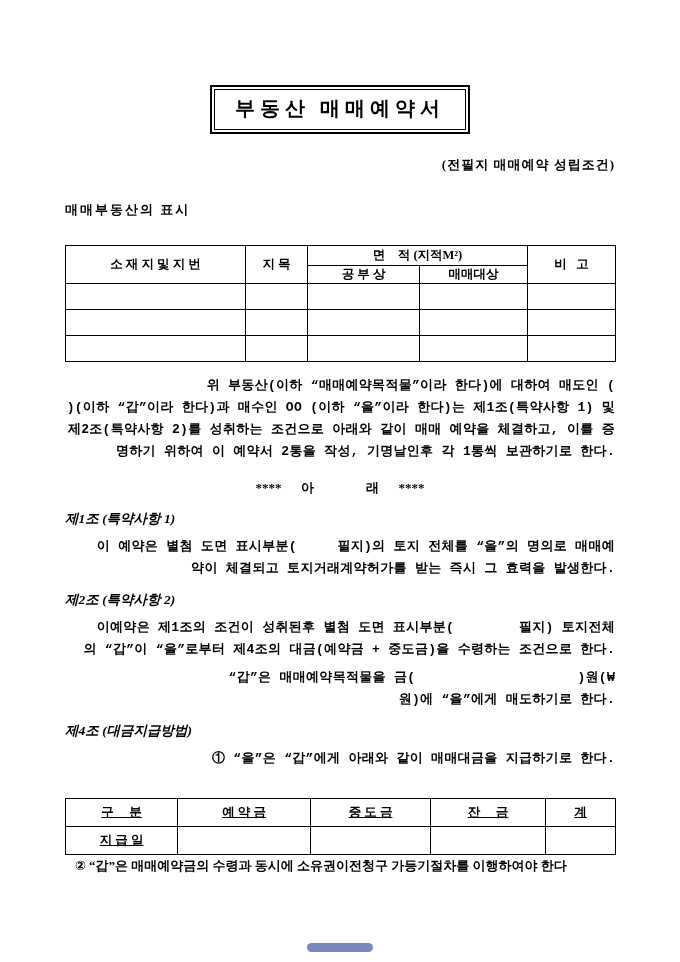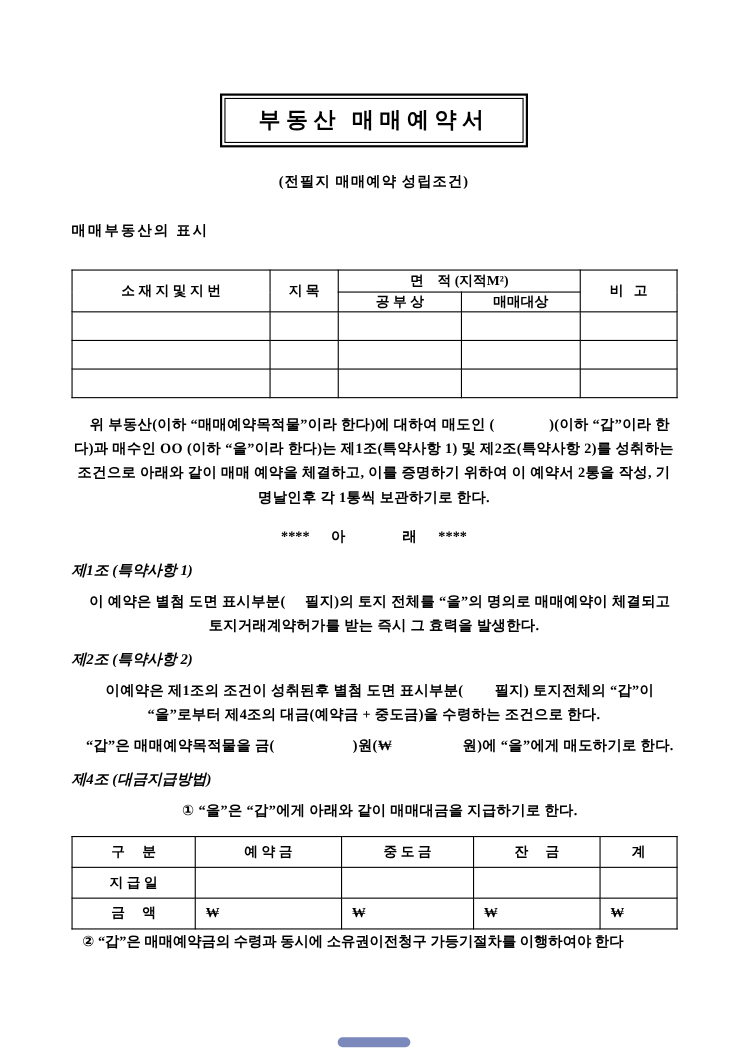--- a/index.html
+++ b/index.html
@@ -9,37 +9,37 @@
     height: 962px;
     position: relative;
     font-family: "Liberation Serif", "DejaVu Sans", serif;
     font-weight: bold;
     color: #000;
   }
   .page {
     padding: 85px 65px 0 65px;
   }
   .title-box {
-    width: 280px;
+    width: 260px;
     margin: 0 auto;
     border: 2px solid #000;
     padding: 2px;
     background: #fff;
   }
   .title-inner {
     border: 1px solid #000;
     text-align: center;
     font-size: 20px;
     letter-spacing: 5px;
     padding: 5px 0 7px 0;
     white-space: nowrap;
   }
   .subtitle {
     margin-top: 22px;
-    text-align: center;
+    text-align: right;
     font-size: 13px;
     letter-spacing: 1px;
   }
   .section-heading {
     margin-top: 27px;
     text-align: left;
     font-size: 13px;
     letter-spacing: 2px;
   }
   table {
@@ -53,32 +53,33 @@
     font-weight: bold;
     text-align: center;
     vertical-align: middle;
     white-space: pre-wrap;
     overflow: hidden;
   }
   .property-table { margin-top: 26px; }
   .property-table .hdr-row1 td { height: 20px; }
   .property-table .hdr-row2 td { height: 18px; }
   .property-table .body-row td { height: 26px; }
-  .payment-table { margin-top: 12px; }
+  .payment-table { margin-top: 28px; text-decoration: underline; }
   .payment-table td { height: 28px; }
   .payment-table td.amount {
     text-align: left;
     padding-left: 9px;
   }
   .text-block {
     font-size: 13px;
     line-height: 22px;
     white-space: pre-wrap;
     letter-spacing: 0.3px;
-    text-align: center;
+    text-align: right;
+    font-family: Liberation Mono, monospace;
   }
   .intro { margin-top: 13px; }
   .ara-line {
     margin-top: 14px;
     text-align: center;
     font-size: 13px;
     line-height: 22px;
     white-space: pre;
   }
   .article-heading {
@@ -192,27 +193,20 @@
         <td>잔     금</td>
         <td>계</td>
       </tr>
       <tr>
         <td>지 급 일</td>
         <td></td>
         <td></td>
         <td></td>
         <td></td>
       </tr>
-      <tr>
-        <td>금     액</td>
-        <td class="amount">₩</td>
-        <td class="amount">₩</td>
-        <td class="amount">₩</td>
-        <td class="amount">₩</td>
-      </tr>
     </tbody>
   </table>
 
   <div class="closing-note">   ② “갑”은 매매예약금의 수령과 동시에 소유권이전청구 가등기절차를 이행하여야 한다</div>
 
 </div>
 
 <div class="scrollbar-thumb"></div>
 
 </body></html>

